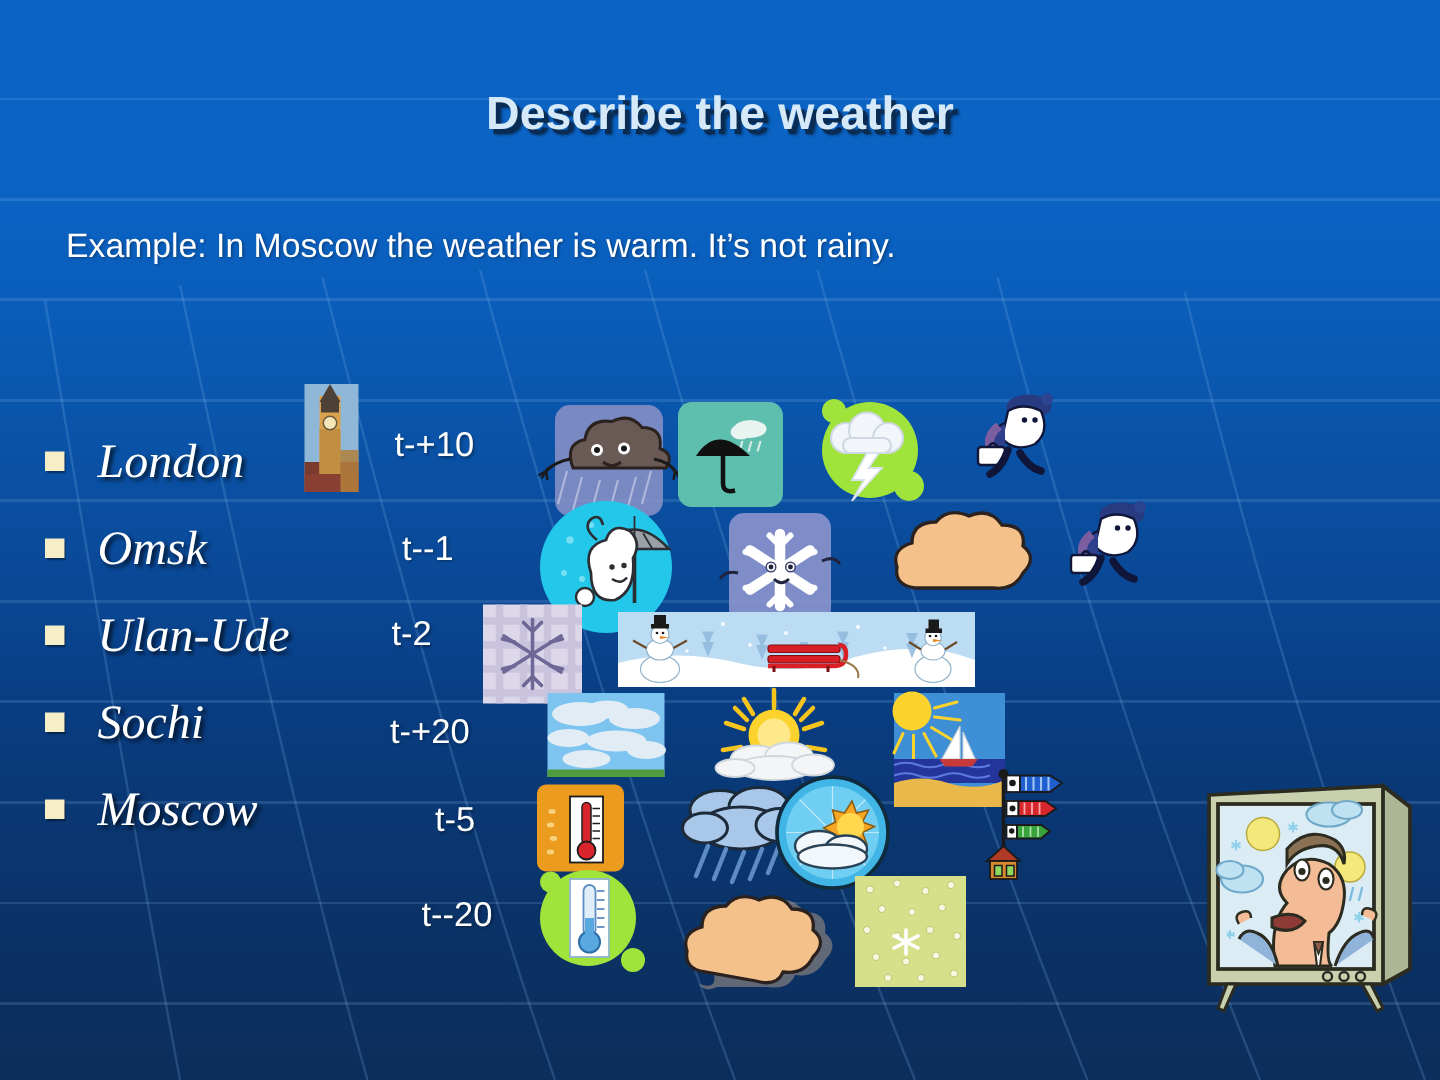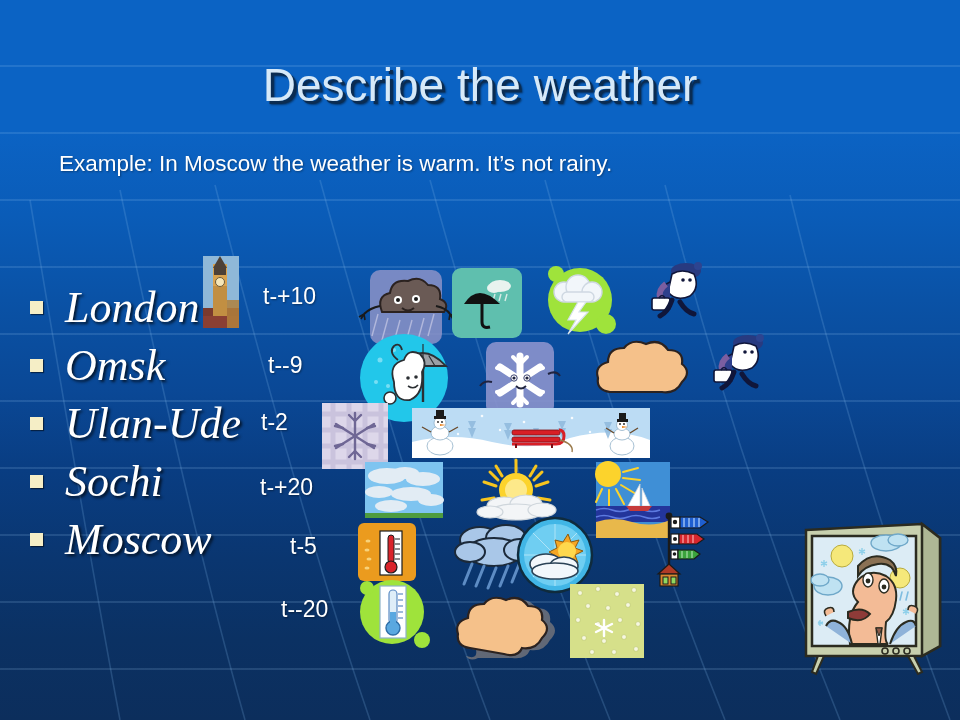--- a/index.html
+++ b/index.html
@@ -28,35 +28,35 @@
         rgba(255,255,255,0.00) 65px,
         rgba(160,205,245,0.16) 65px,
         rgba(160,205,245,0.16) 67px);
     pointer-events: none;
   }
   .meridians { position: absolute; inset: 0; pointer-events: none; }
   
   #title {
     position: absolute; left: 0; right: 0; top: 58px;
     text-align: center;
-    font-size: 46px;
+    font-size: 31px;
     color: #d6e9f8;
     letter-spacing: 0px;
     text-shadow: 3px 3px 0 #0a2c52, 4px 4px 2px rgba(0,0,0,.45);
     white-space: nowrap;
+    font-weight: bold;
   }
   
   #example {
     position: absolute; left: 44px; top: 148px;
     width: 820px;
     color: #ffffff;
     font-size: 22.5px;
     line-height: 31px;
     text-shadow: 1px 1px 2px rgba(0,0,0,.35);
-    margin-left: 15px;
   }
   
   #city-list {
     position: absolute; left: 22px; top: 278px;
     width: 240px;
   }
   .city-row {
     display: flex; align-items: center;
     height: 58px;
   }
@@ -64,21 +64,21 @@
     width: 13px; height: 13px;
     background: #f5eec6;
     box-shadow: 1px 1px 1px rgba(0,0,0,.5);
     flex: 0 0 auto;
     margin-left: 8px;
   }
   .city-name {
     margin-left: 22px;
     font-family: "Liberation Serif", serif;
     font-style: italic;
-    font-size: 44px;
+    font-size: 32px;
     color: #ffffff;
     text-shadow: 2px 2px 3px rgba(0,0,0,.75);
     white-space: nowrap;
   }
   
   .temp {
     position: absolute;
     color: #ffffff;
     font-size: 23px;
     white-space: nowrap;
@@ -131,21 +131,21 @@
       <span class="bullet"></span>
       <span class="city-name">Sochi</span>
     </div>
     <div class="city-row">
       <span class="bullet"></span>
       <span class="city-name">Moscow</span>
     </div>
   </div>
 
   <div class="temp" style="left:263px; top:283px;">t-+10</div>
-  <div class="temp" style="left:268px; top:352px;">t--9</div>
+  <div class="temp" style="left:268px; top:352px;">t--1</div>
   <div class="temp" style="left:261px; top:409px;">t-2</div>
   <div class="temp" style="left:260px; top:474px;">t-+20</div>
   <div class="temp" style="left:290px; top:533px;">t-5</div>
   <div class="temp" style="left:281px; top:596px;">t--20</div>
 
   <svg class="art" style="left:203px; top:256px;" width="36" height="72" viewBox="0 0 36 72">
     <rect x="0" y="0" width="36" height="72" fill="#8fb8d8"></rect>
     <rect x="0" y="52" width="36" height="20" fill="#7a3a2e"></rect>
     <rect x="10" y="8" width="14" height="60" fill="#d9a24e"></rect>
     <rect x="10" y="30" width="14" height="38" fill="#c28f42"></rect>

